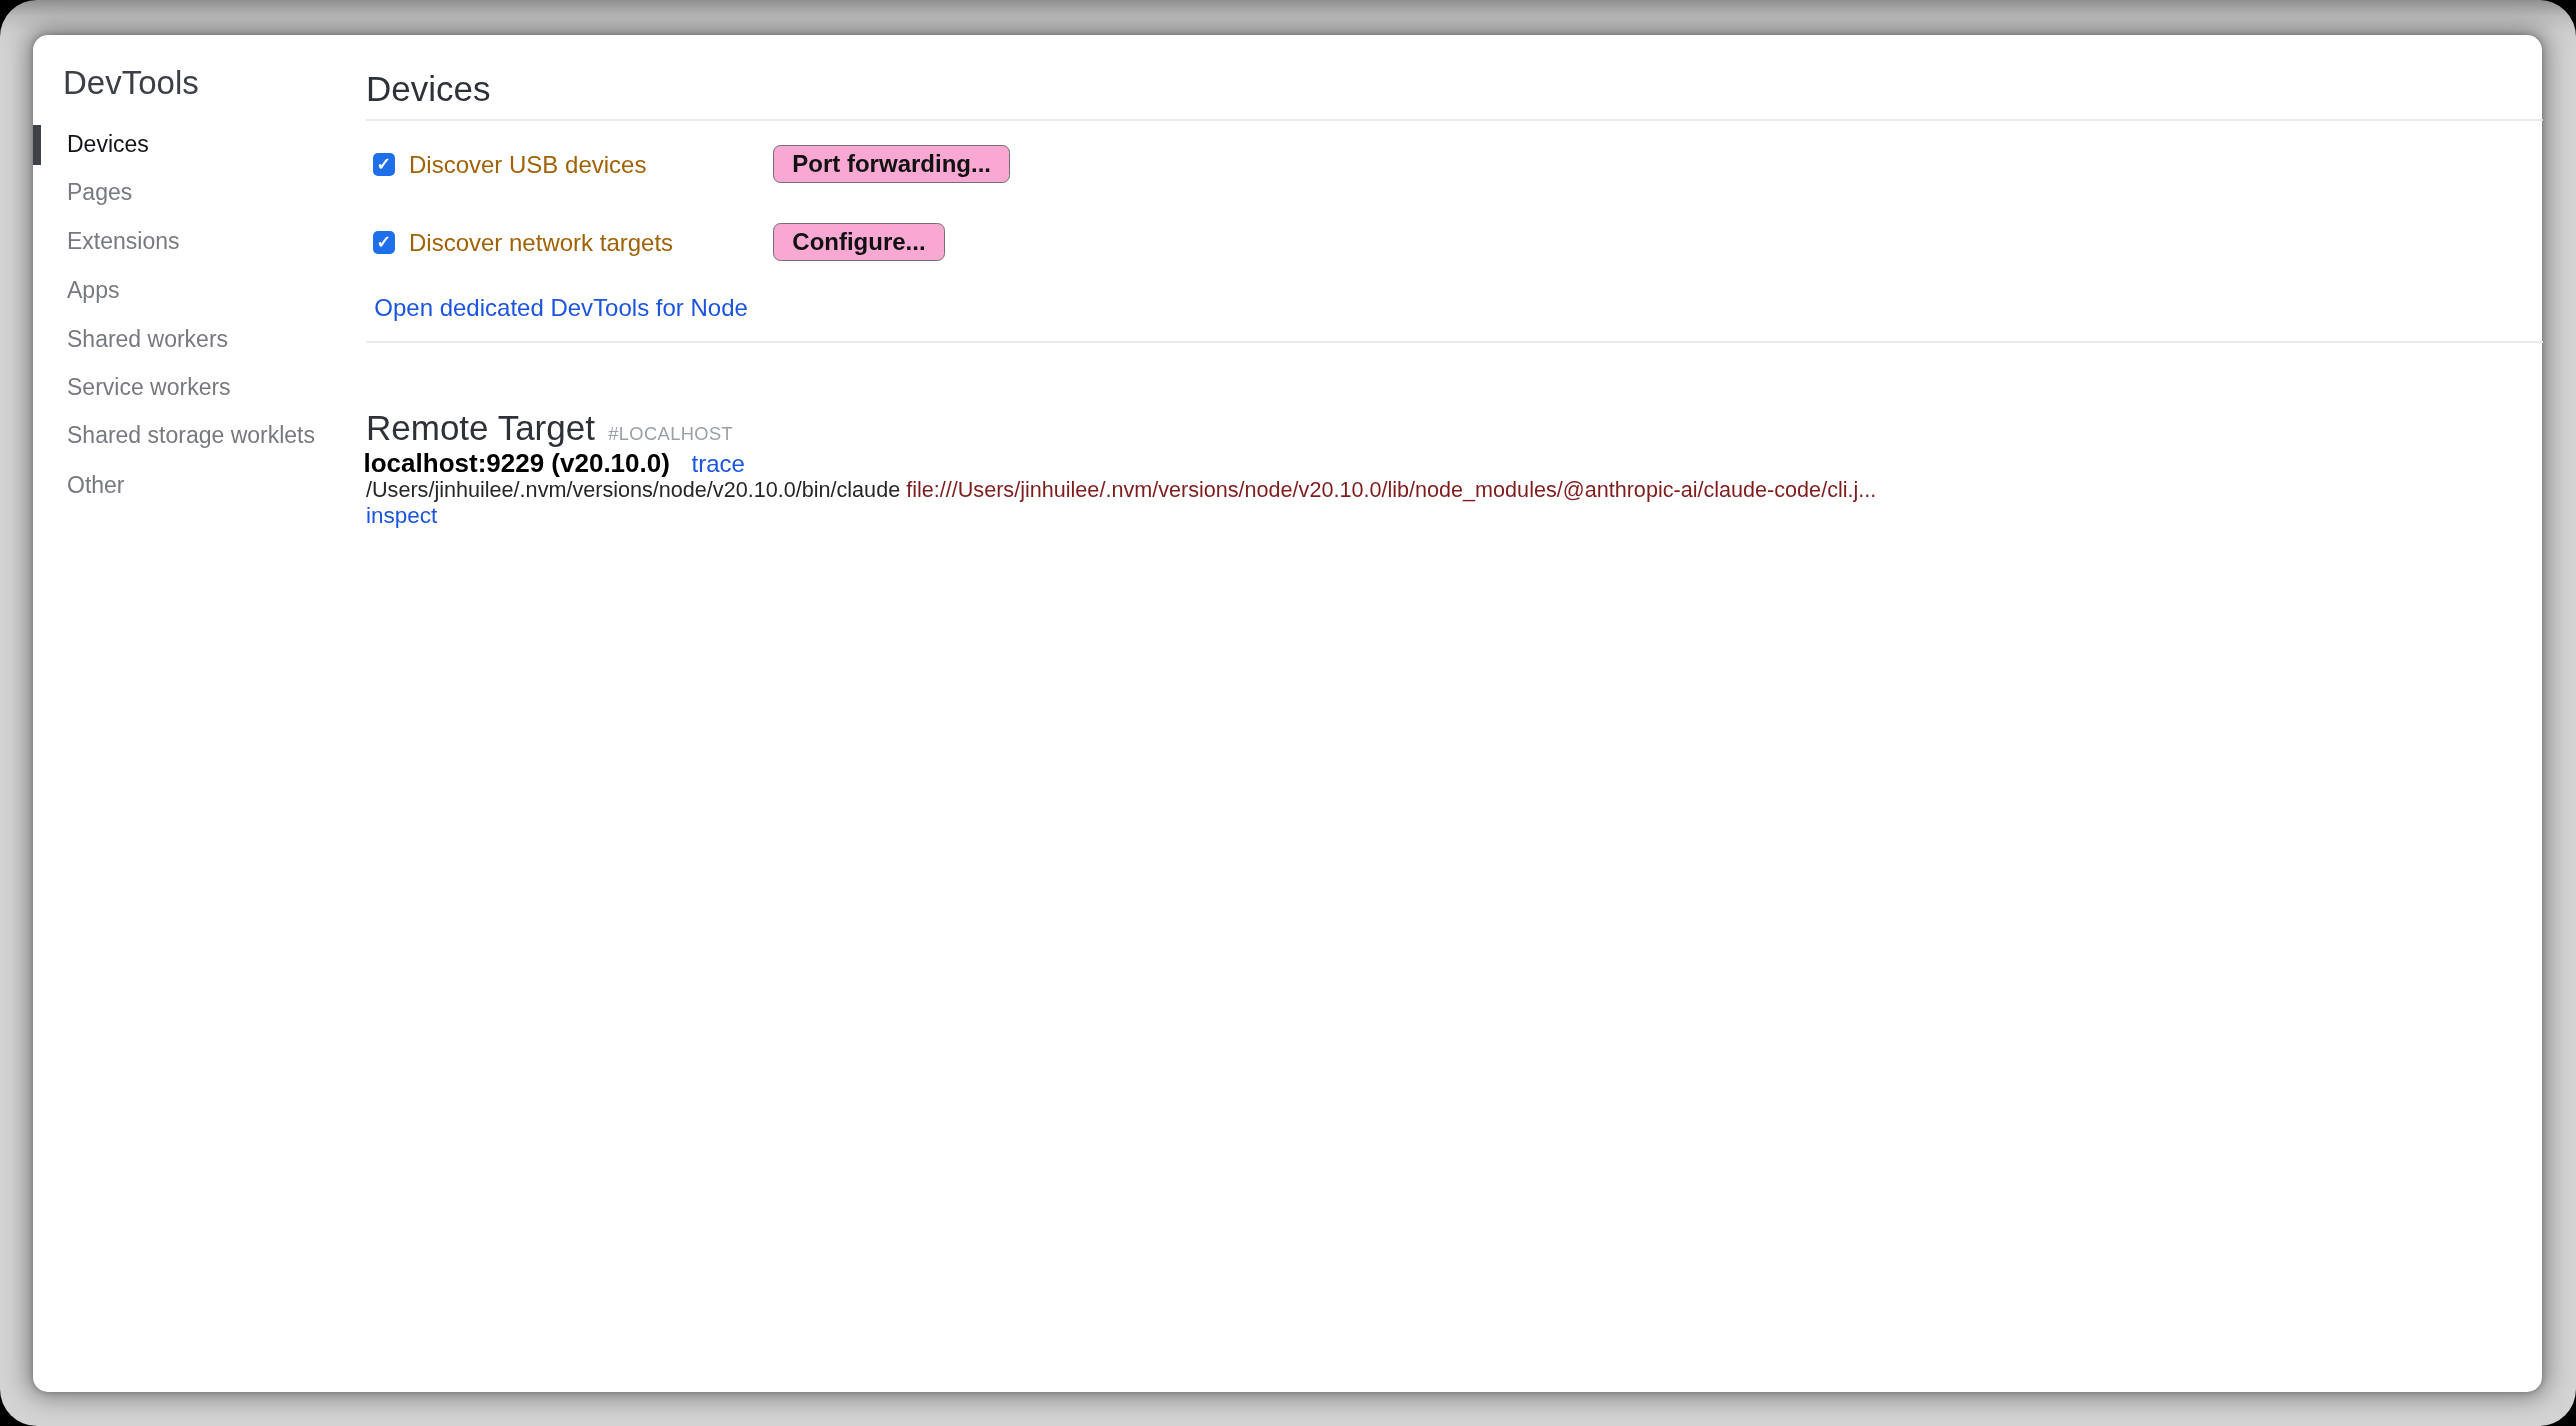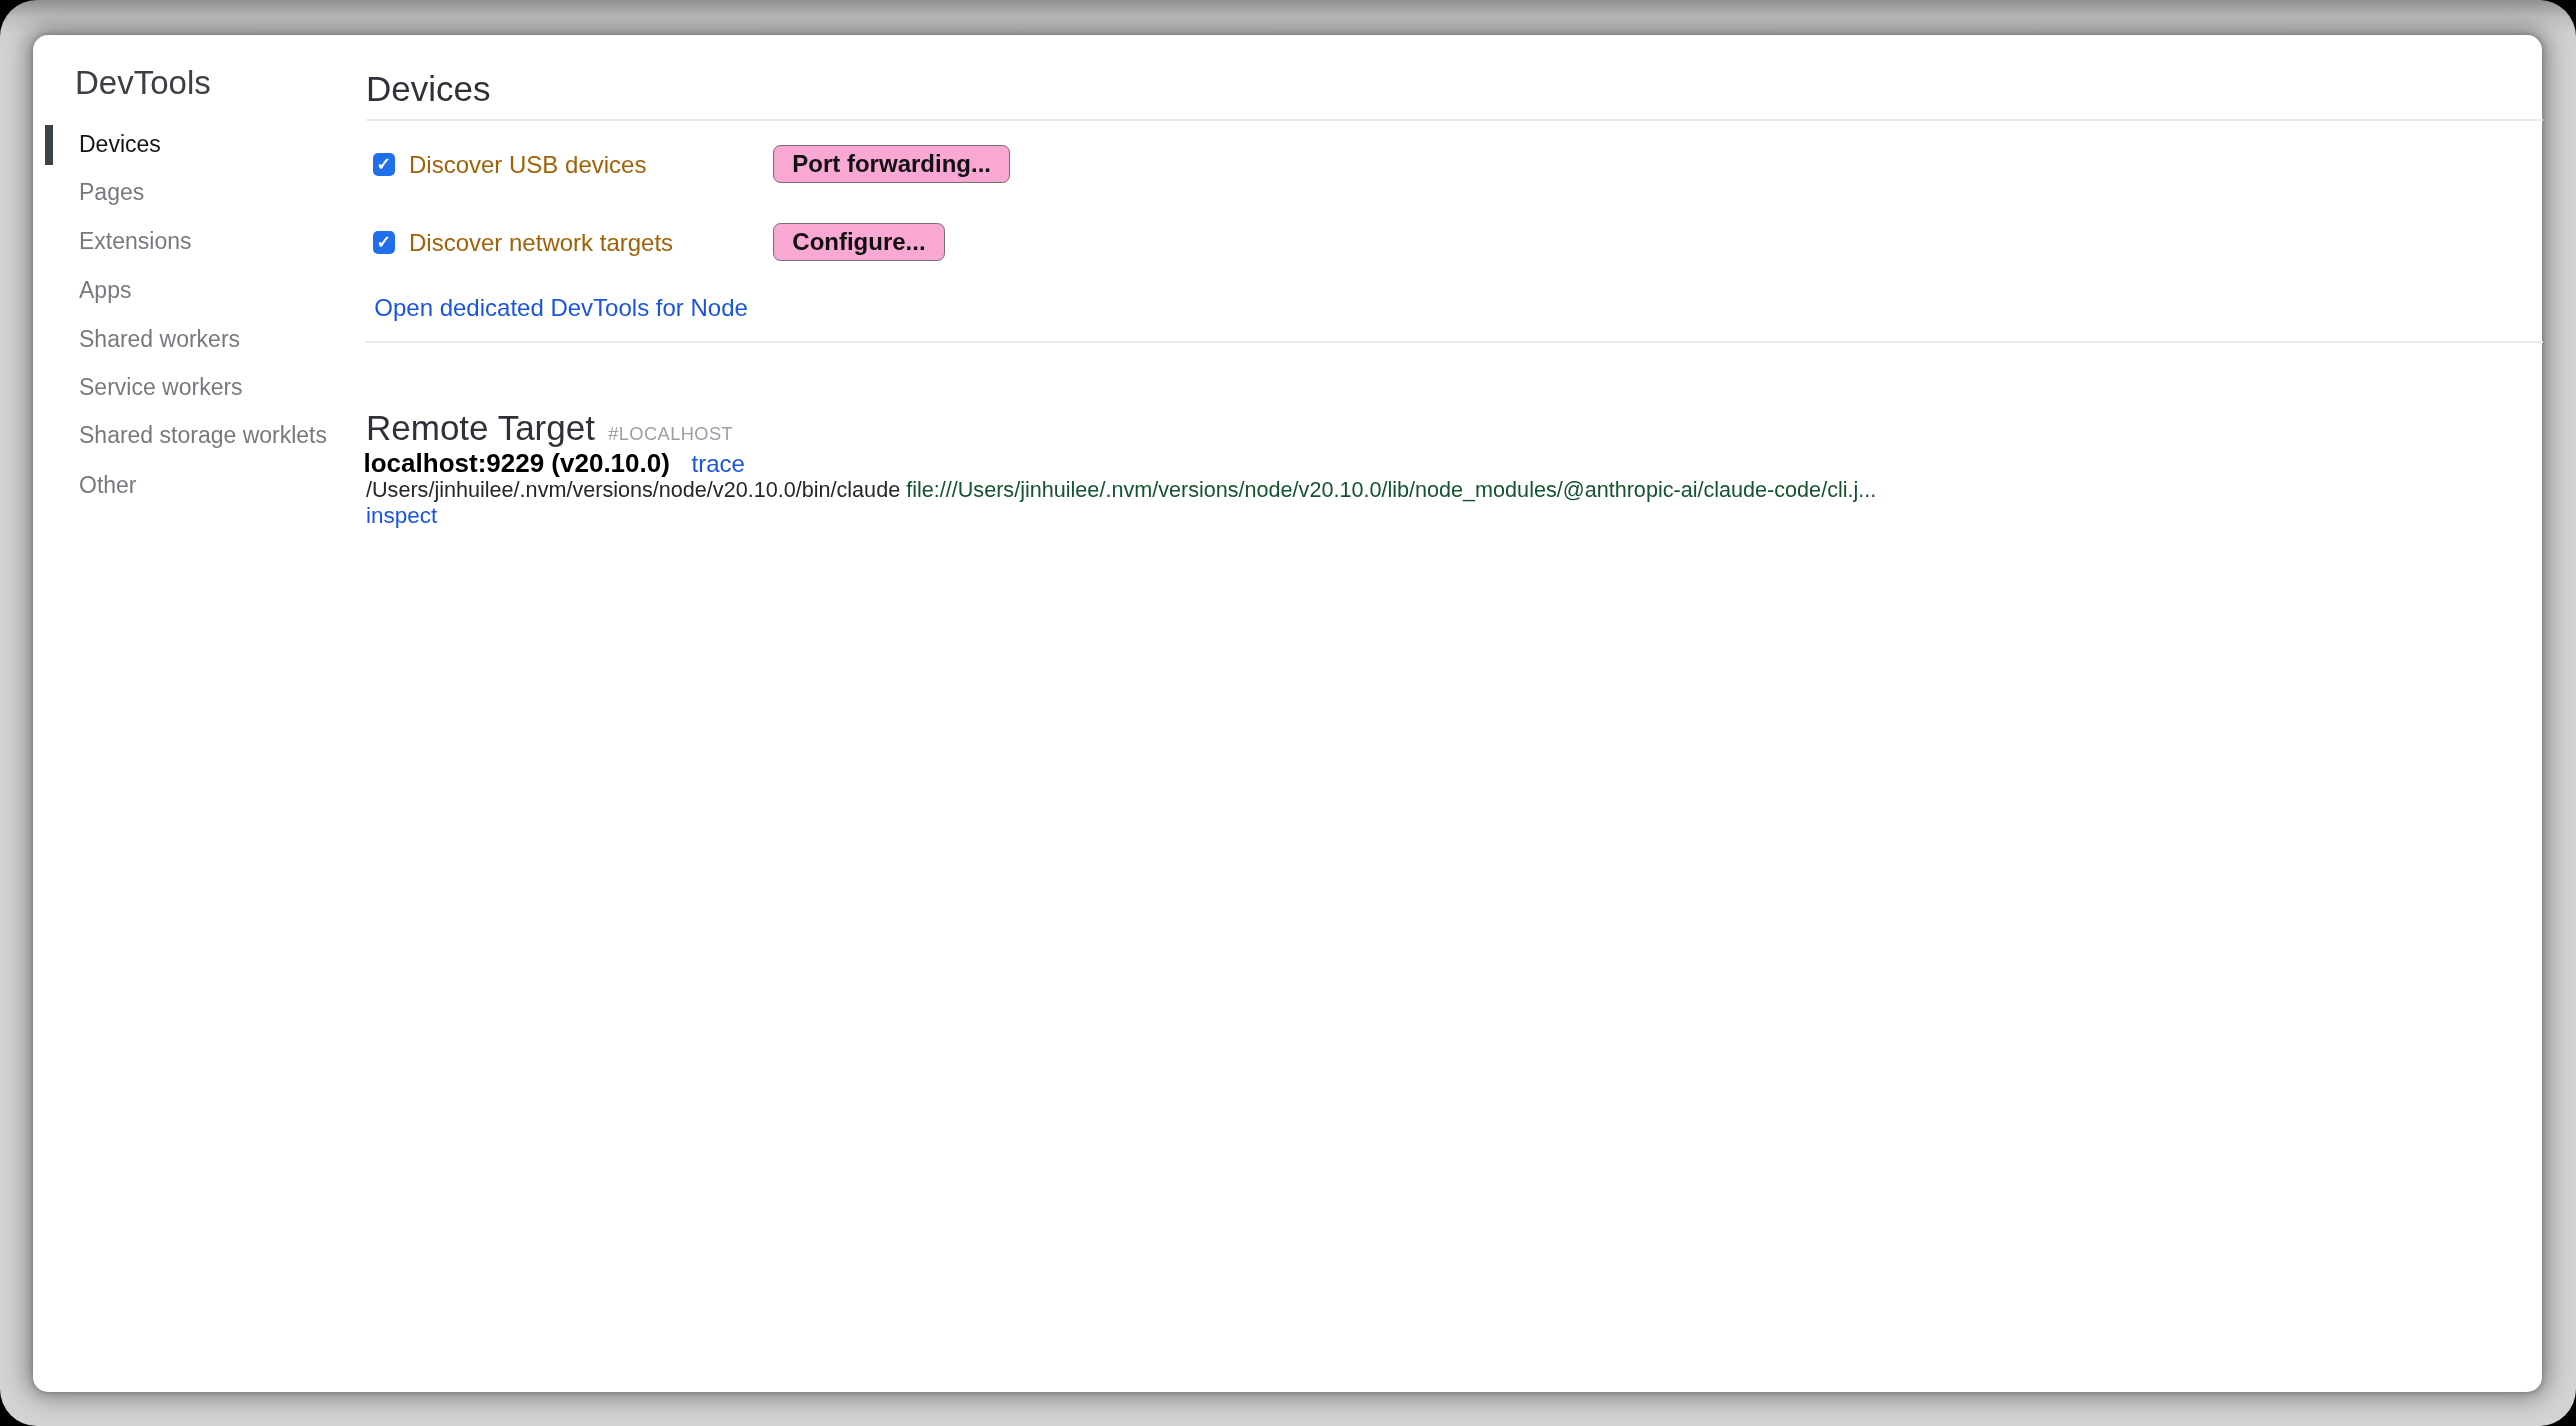--- a/index.html
+++ b/index.html
@@ -18,21 +18,21 @@
   
   .window {
     position: absolute;
     left: 33px; top: 35px;
     width: 2509px; height: 1357px;
     background: #ffffff;
     border-radius: 15px;
     box-shadow: 0 0 25px 5px rgba(0,0,0,0.40), 0 0 6.7px rgba(0,0,0,0.28);
   }
   
-  .sidebar { position: absolute; left: 12px; top: 0; width: 333px; height: 100%; padding-left: 32px; }
+  .sidebar { position: absolute; left: 0; top: 0; width: 333px; height: 100%; padding-left: 32px; }
   .sidebar-title {
     position: absolute; left: 30px; top: 28px;
     font-size: 33px; line-height: 40px; color: #3c4046; font-weight: 400;
   }
   .nav-item {
     position: absolute; left: 34px;
     font-size: 23px; line-height: 33px; color: #76797e;
     cursor: default; white-space: nowrap;
   }
   .nav-item.selected { color: #121316; font-weight: 500; }
@@ -90,21 +90,21 @@
     position: absolute; left: -2.5px; top: 386px;
     display: flex; align-items: baseline; gap: 21.6px; margin-top: 27px;
   }
   .target-name { font-size: 26px; font-weight: bold; color: #000; white-space: nowrap; }
   .trace-link { font-size: 24px; }
   .path-row {
     position: absolute; left: 0; top: 441px;
     font-size: 21.6px; line-height: 27px; white-space: nowrap;
   }
   .path-dark { color: #262626; }
-  .path-gray { color: #14532d; }
+  .path-gray { color: #7f1d1d; }
   .inspect-link {
     position: absolute; left: 0; top: 467px;
     font-size: 22.5px; line-height: 27px;
   }
 </style>
 </head>
 <body>
 
 <div class="desktop">
   <div class="window">

